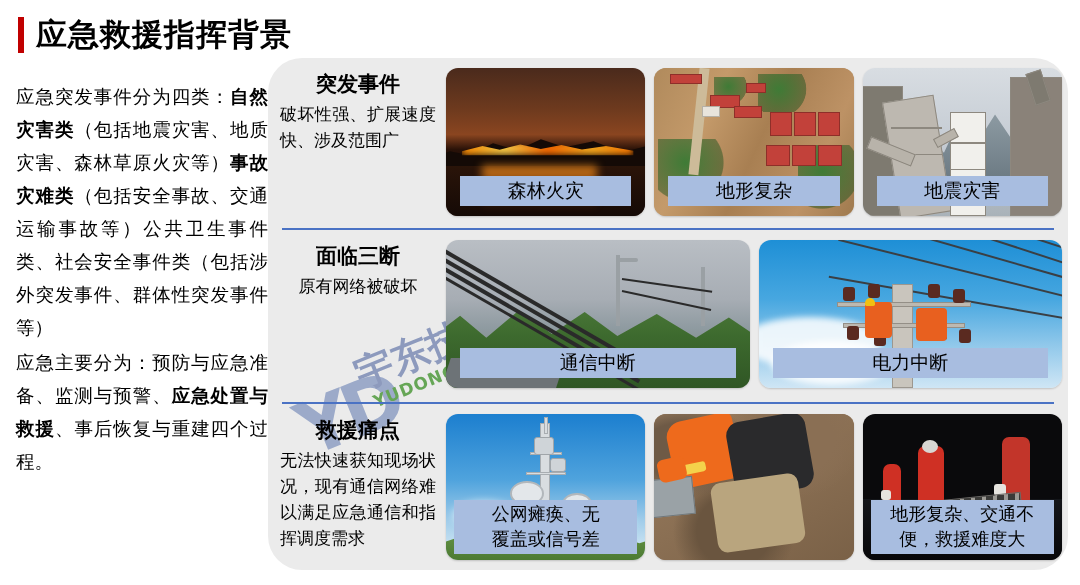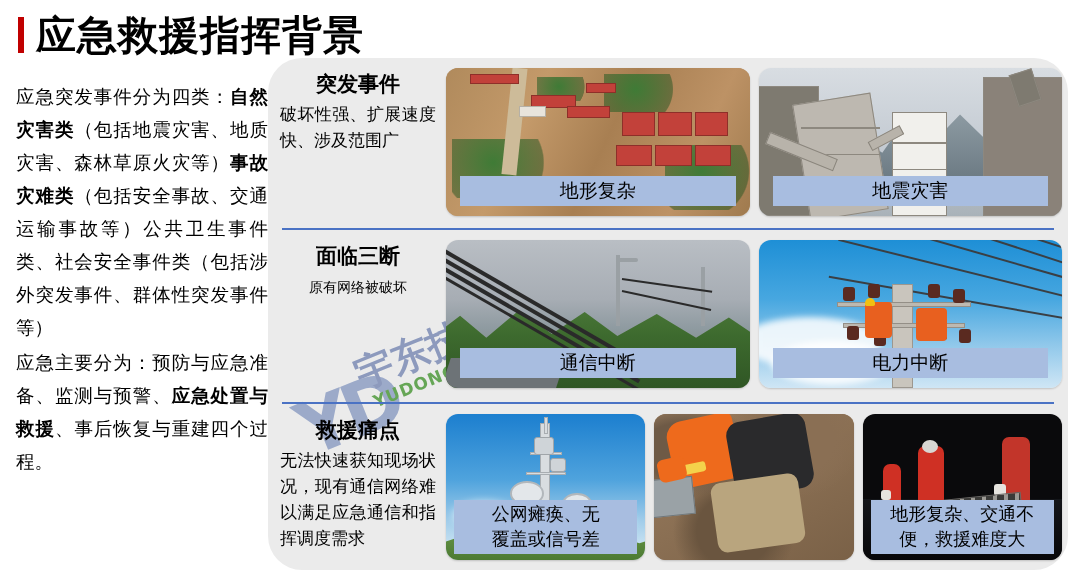--- a/index.html
+++ b/index.html
@@ -7,21 +7,21 @@
     width: 1080px; height: 585px;
     background: #ffffff;
     font-family: "Liberation Sans", "DejaVu Sans", sans-serif;
     overflow: hidden;
   }
   #slide { position: relative; width: 1080px; height: 585px; background: #fff; }
 
   
   .title-wrap { position: absolute; left: 18px; top: 17px; display: flex; align-items: center; }
   .title-bar { width: 6px; height: 36px; background: #c00000; margin-right: 12px; }
-  .title-text { font-size: 40px; font-weight: bold; color: #000; letter-spacing: 1px; line-height: 36px; }
+  .title-text { font-size: 31px; font-weight: bold; color: #000; letter-spacing: 1px; line-height: 36px; }
 
   
   .left-col { position: absolute; left: 16px; top: 80px; width: 252px; }
   .para { font-size: 18.5px; line-height: 33px; color: #000; text-align: justify; }
   .para + .para { margin-top: 2px; }
   .para b { font-weight: bold; }
 
   
   .panel {
     position: absolute; left: 268px; top: 58px;
@@ -63,21 +63,21 @@
   .divider { position: absolute; left: 14px; width: 772px; height: 2px; background: #4a72c4; }
   .div-1 { top: 170px; }
   .div-2 { top: 344px; }
 
   .row-label {
     position: relative; width: 178px; padding: 12px 10px 0 12px;
     z-index: 3;
   }
   .row-head { font-size: 21px; font-weight: bold; color: #000; text-align: center; line-height: 28px; }
   .row-desc { font-size: 17px; color: #000; line-height: 26px; margin-top: 4px; text-align: justify; }
-  .row-desc.small { font-size: 14px; text-align: center; }
+  .row-desc.small { font-size: 17px; text-align: center; }
 
   .cards { position: relative; flex: 1; display: flex; gap: 9px; padding: 10px 6px 0 0; }
   .card {
     position: relative; flex: 1; border-radius: 12px; overflow: hidden;
     box-shadow: 0 1px 2px rgba(0,0,0,.18);
   }
   .row-1 .card, .row-2 .card { height: 148px; }
   .row-3 .card { height: 146px; }
 
   .photo { position: absolute; inset: 0; overflow: hidden; }
@@ -246,20 +246,29 @@
     <div class="divider div-1"></div>
     <div class="divider div-2"></div>
 
     <div class="row row-1">
       <div class="row-label">
         <div class="row-head">突发事件</div>
         <div class="row-desc">破坏性强、扩展速度快、涉及范围广</div>
       </div>
       <div class="cards">
 
+        <div class="card">
+          <div class="photo sc-fire">
+            <div class="ridge"></div>
+              <div class="flame"></div>
+            <div class="water"></div>
+              <div class="reflect"></div>
+          </div>
+          <div class="caption">森林火灾</div>
+        </div>
 
         <div class="card">
           <div class="photo sc-flood">
             <div class="water2"></div>
             <div class="grove" style="left:2%;top:48%;width:34%;height:40%"></div>
             <div class="grove" style="left:52%;top:4%;width:26%;height:26%"></div>
             <div class="grove" style="left:72%;top:52%;width:30%;height:44%"></div>
             <div class="grove" style="left:30%;top:6%;width:18%;height:16%"></div>
             <div class="road" style="left:20%;top:0;width:5%;height:72%;transform:rotate(6deg)"></div>
             <div class="roof" style="left:8%;top:4%;width:16%;height:7%"></div>

